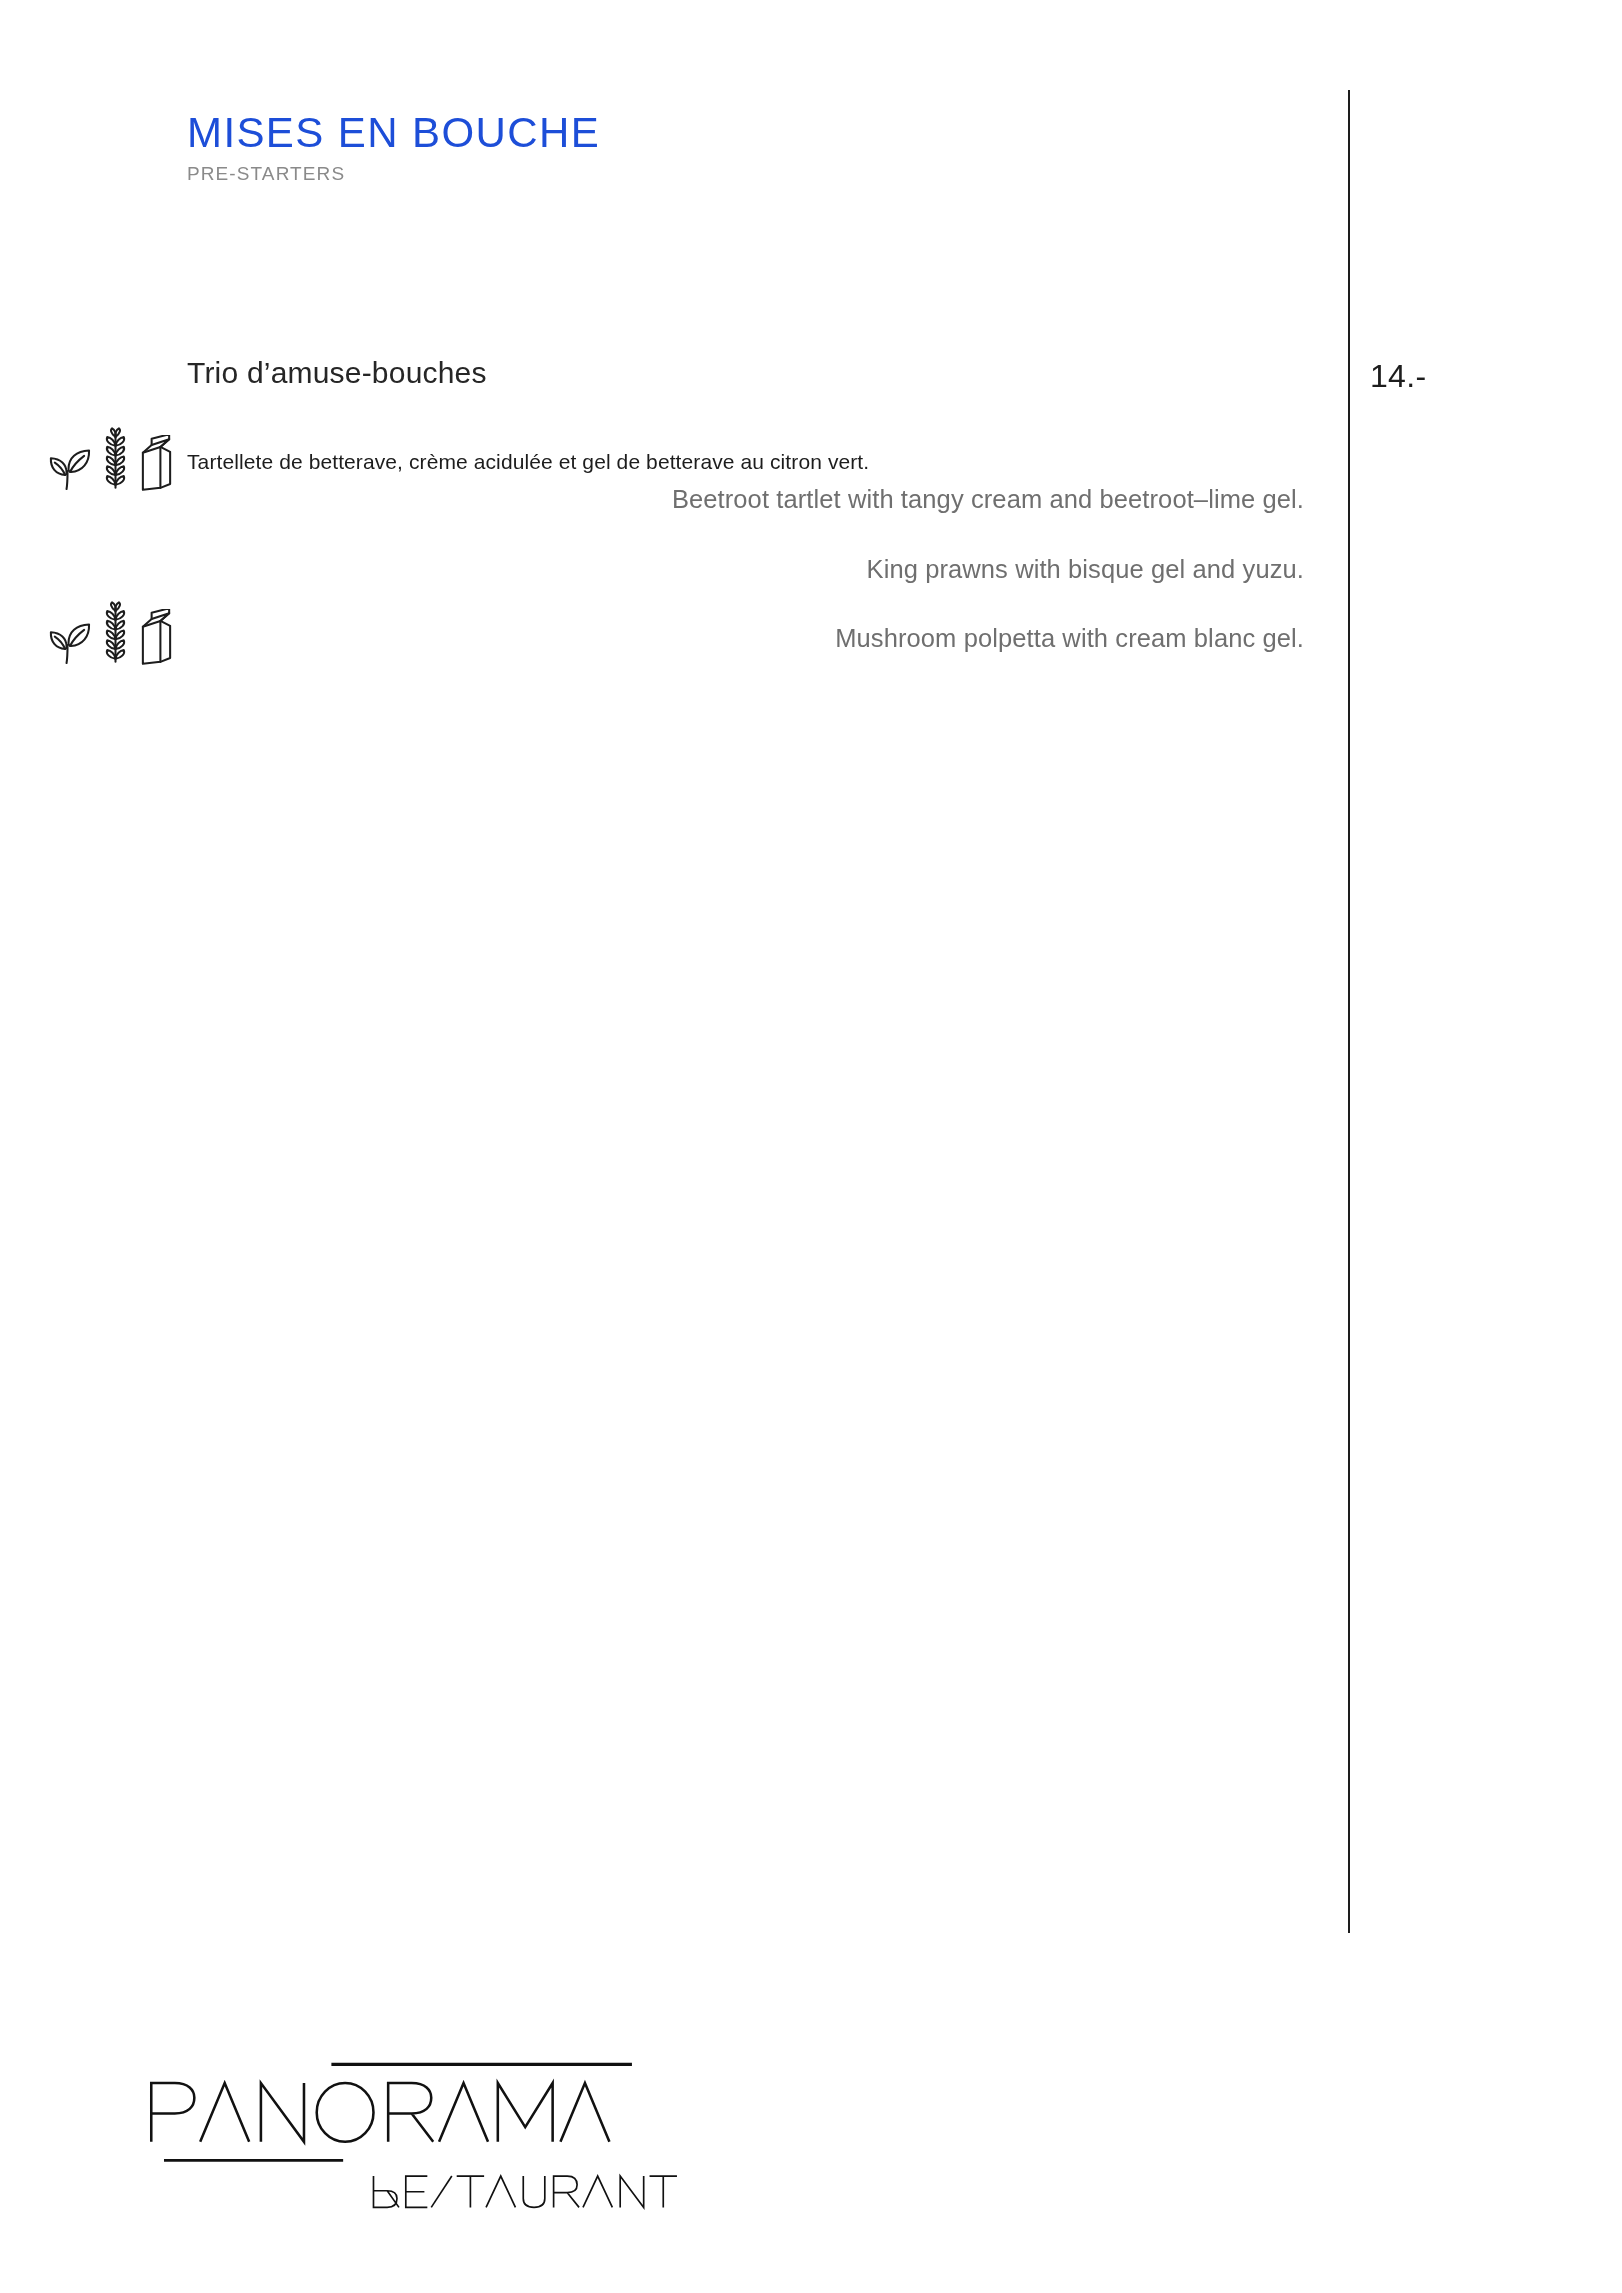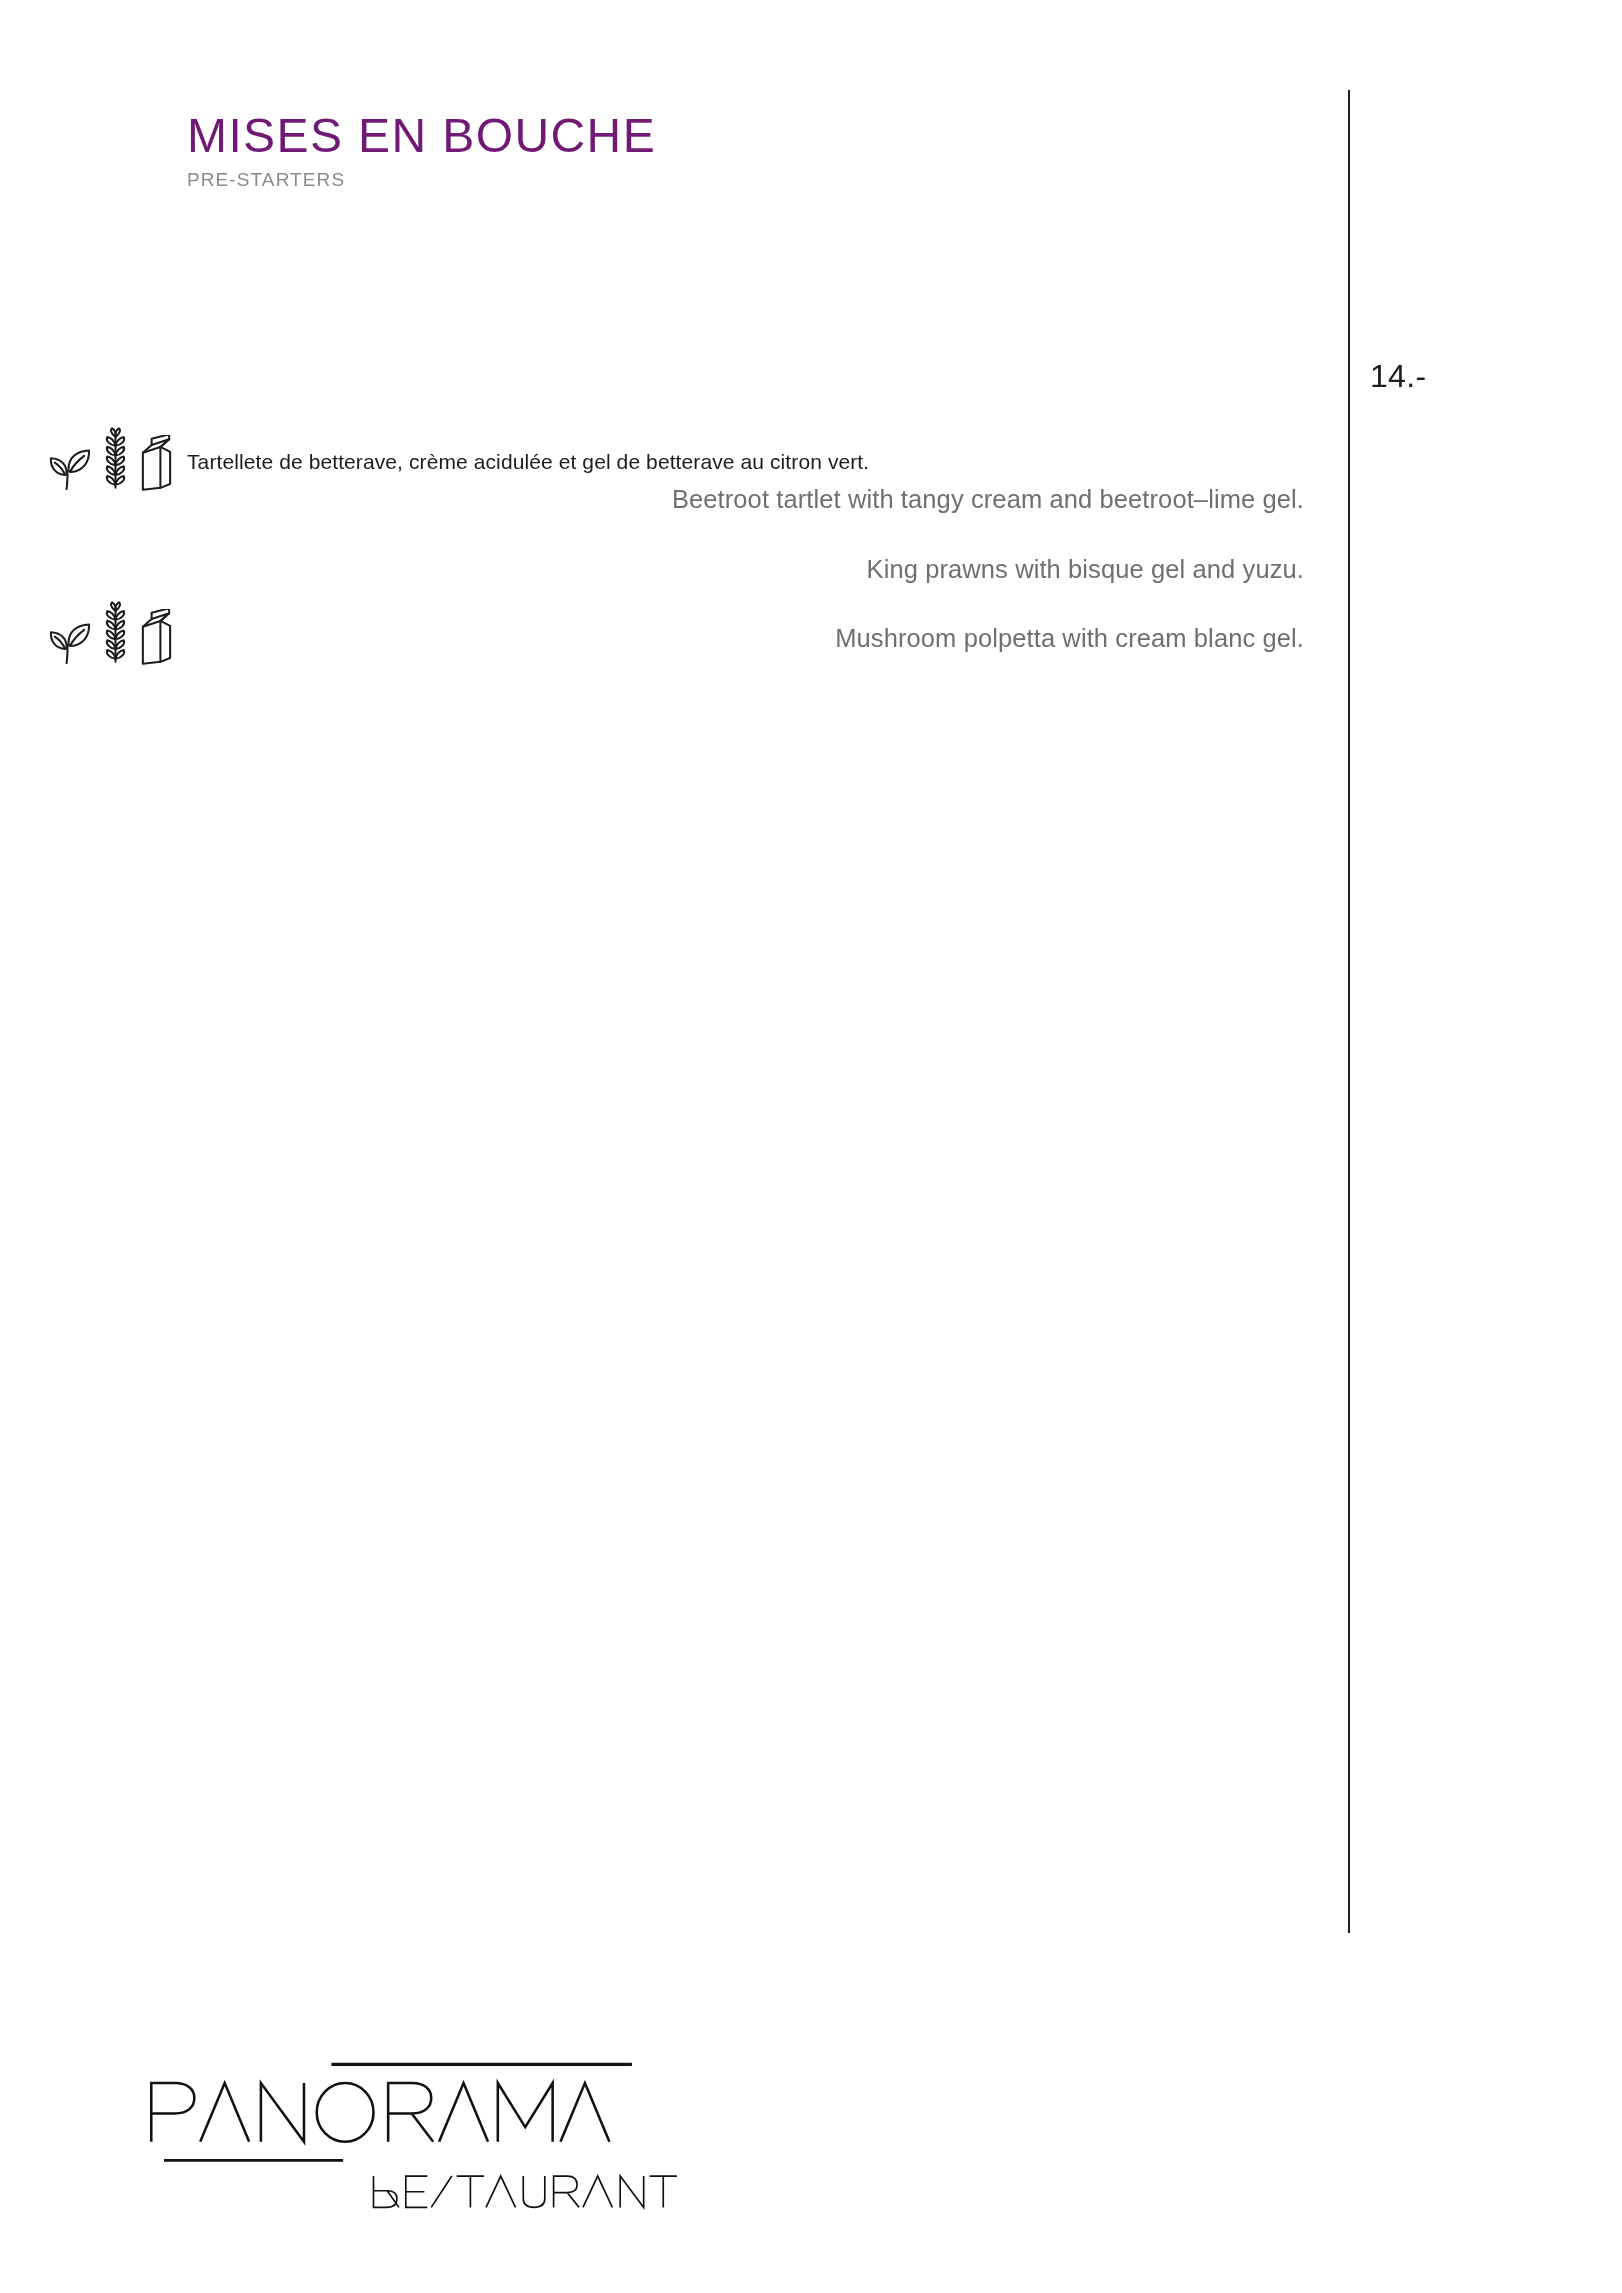--- a/index.html
+++ b/index.html
@@ -19,23 +19,23 @@
     overflow: hidden;
   }
 
   
   .section-head {
     position: absolute;
     left: 187px;
     top: 111px;
   }
   .section-title {
-    font-size: 48px;
+    font-size: 42px;
     letter-spacing: 1.4px;
-    color: #701a75;
+    color: #1d4ed8;
     font-weight: 400;
     line-height: 1.05;
     white-space: nowrap;
   }
   .section-subtitle {
     margin-top: 8.8px;
     font-size: 19px;
     letter-spacing: 1.1px;
     color: #8a8a8a;
     font-weight: 300;
@@ -142,20 +142,21 @@
   <div class="section-head">
     <div class="section-title">MISES EN BOUCHE</div>
     <div class="section-subtitle">PRE-STARTERS</div>
   </div>
 
   <div class="v-rule"></div>
 
   <div class="dish-group">
 
     <div class="dish-title-row">
+      <div class="dish-title">Trio d’amuse-bouches</div>
       <div class="dish-price">14.-</div>
     </div>
 
     <div class="items">
 
       <div class="item">
         <div class="item-icons">
 
           <span>
             <svg width="49" height="45" viewBox="0 0 50 46" fill="none" stroke="#1d1d1d" stroke-width="2.1" stroke-linecap="round" stroke-linejoin="round">

